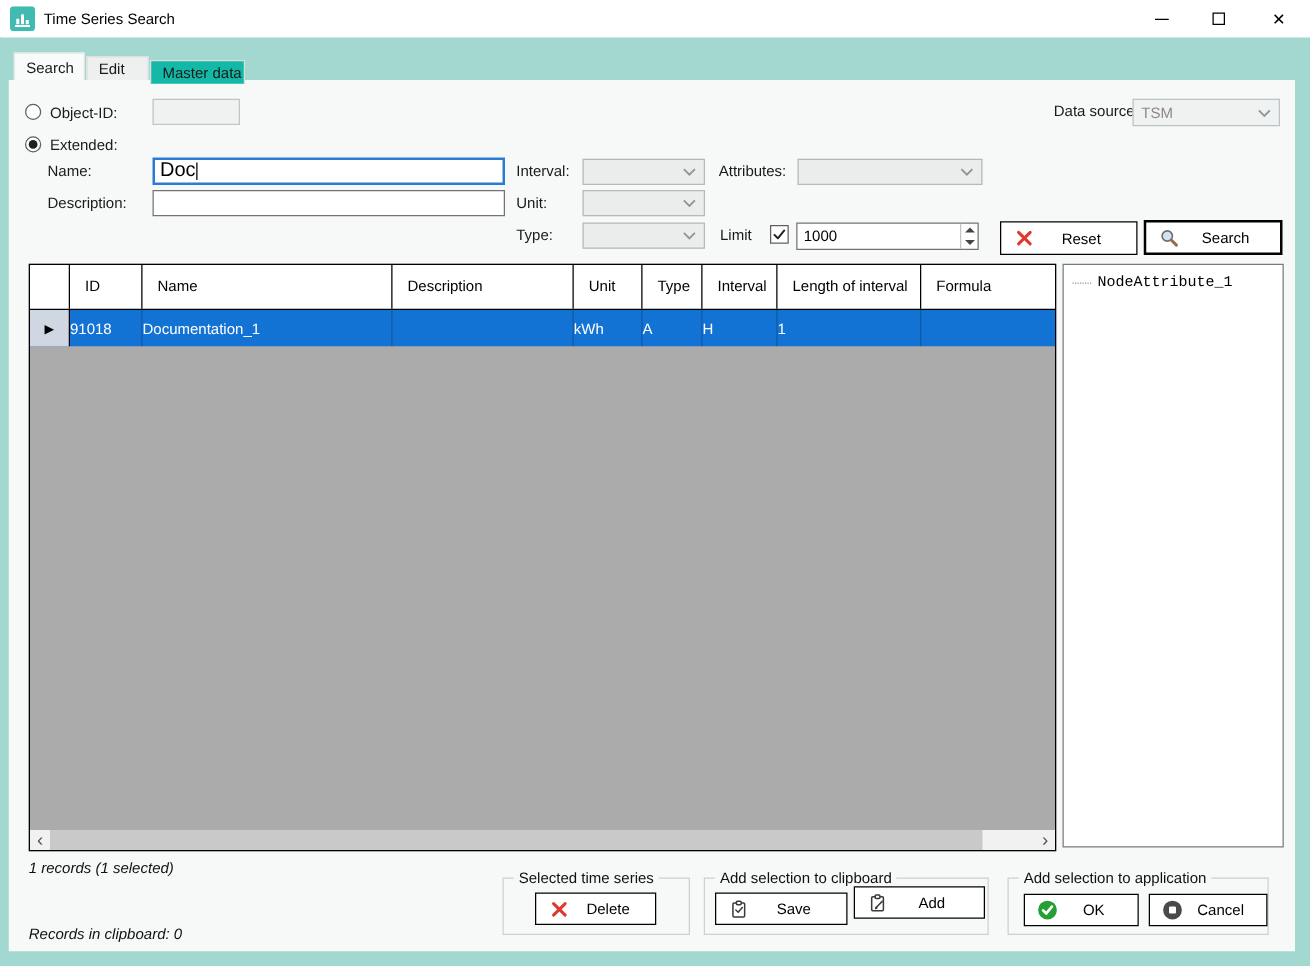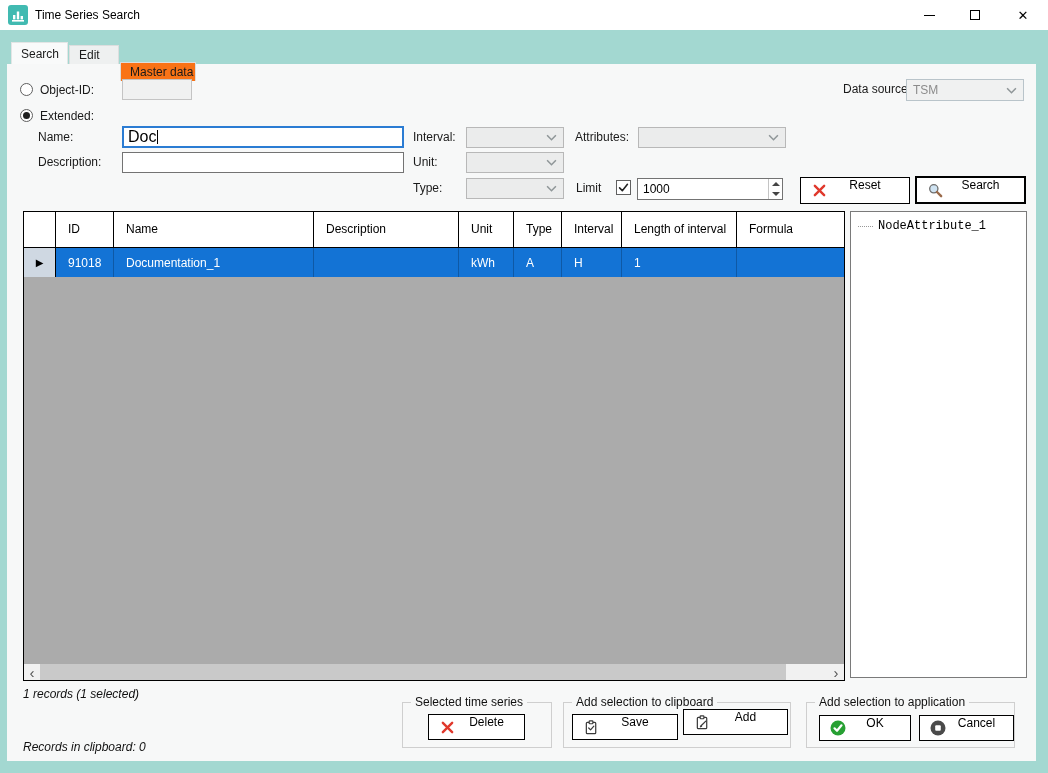--- a/index.html
+++ b/index.html
@@ -17,21 +17,21 @@
   .win-close { font-size: 13px; }
 
   
   .frame { position: absolute; left: 0; top: 30px; width: 1048px; height: 743px; background: #a3d8d1; }
   .content { position: absolute; left: 7px; top: 64px; width: 1029px; height: 697px; background: #f7f8f8; }
 
   
   .tab { position: absolute; font-size: 12px; color: #1a1a1a; display: flex; align-items: center; padding-left: 9px; }
   .tab-active { left: 11px; top: 42px; width: 57px; height: 22px; background: #f9fafa; border: 1px solid #e3e5e5; border-bottom: none; }
   .tab-edit { left: 69px; top: 45px; width: 50px; height: 19px; background: #eef0f0; border: 1px solid #dcdede; border-bottom: none; text-align: center; }
-  .tab-master { left: 120px; top: 62px; width: 76px; height: 19px; background: #f97316; border: 1px solid #dcdede; border-bottom: none; }
+  .tab-master { left: 120px; top: 48px; width: 76px; height: 19px; background: #14b8a6; border: 1px solid #dcdede; border-bottom: none; }
 
   
   .label { position: absolute; height: 20px; line-height: 20px; font-size: 12px; color: #1a1a1a; white-space: nowrap; }
   .radio { position: absolute; width: 13px; height: 13px; border: 1px solid #5f5f5f; border-radius: 50%; background: #fff; }
   .radio.checked::after { content: ""; position: absolute; inset: 2px; background: #1f1f1f; border-radius: 50%; }
   .tbox { position: absolute; background: #fff; border: 1px solid #737373; font-size: 16px; display: flex; align-items: center; padding: 0 4px; color: #000; }
   .tbox.disabled { background: #f0f1f1; border-color: #c4c4c4; }
   .tbox.focused { border: 2px solid #2b7cd3; }
   .caret { display: inline-block; width: 1px; height: 14px; background: #000; margin-left: 1px; }
   .combo { position: absolute; background: #ebecec; border: 1px solid #b8b8b8; display: flex; align-items: center; justify-content: space-between; padding: 0 6px; font-size: 12px; color: #8b8b8b; }
@@ -40,31 +40,31 @@
   .checkbox { position: absolute; width: 15px; height: 15px; border: 1px solid #606060; background: #fff; display: flex; align-items: center; justify-content: center; }
   .checkbox svg { width: 11px; height: 11px; stroke: #222; stroke-width: 2; fill: none; }
   .spinner { position: absolute; background: #fff; border: 1px solid #737373; display: flex; font-size: 12px; }
   .spin-text { flex: 1; display: flex; align-items: center; padding-left: 5px; color: #000; }
   .spin-btns { width: 14px; border-left: 1px solid #c4c4c4; display: flex; flex-direction: column; }
   .spin-up, .spin-down { flex: 1; display: flex; align-items: center; justify-content: center; }
   .tri-up { width: 0; height: 0; border-left: 4px solid transparent; border-right: 4px solid transparent; border-bottom: 4px solid #444; }
   .tri-down { width: 0; height: 0; border-left: 4px solid transparent; border-right: 4px solid transparent; border-top: 4px solid #444; }
 
   
-  .btn { position: absolute; background: #fff; border: 1px solid #000; font-size: 12px; font-family: inherit; color: #000; padding-left: 20px; display: flex; align-items: flex-start; justify-content: center; }
+  .btn { position: absolute; background: #fff; border: 1px solid #000; font-size: 12px; font-family: inherit; color: #000; padding-left: 20px; display: flex; align-items: center; justify-content: center; }
   .btn.default { border-width: 2px; }
   .bicon { position: absolute; left: 10px; top: 50%; transform: translateY(-50%); width: 16px; height: 16px; display: flex; align-items: center; justify-content: center; }
 
   
   .grid { position: absolute; left: 23px; top: 211px; width: 822px; height: 470px; border: 1px solid #000; background: #ababab; display: flex; flex-direction: column; }
   .grid-header { flex: 0 0 36px; display: flex; background: #fff; border-bottom: 1px solid #000; }
   .gh { border-right: 1px solid #000; display: flex; align-items: center; padding-left: 12px; font-size: 12px; line-height: 1.15; color: #000; text-align: right; }
   .gh:last-child { border-right: none; }
   .grid-row { flex: 0 0 29px; display: flex; background: #1373d5; color: #fff; font-size: 12px; }
-  .gc { display: flex; align-items: center; padding-left: 12px; border-right: 1px solid rgba(0,0,0,0.22); overflow: hidden; white-space: nowrap; }
+  .gc { display: flex; align-items: center; border-right: 1px solid rgba(0,0,0,0.22); overflow: hidden; white-space: nowrap; }
   .gc:last-child { border-right: none; }
   .gc.selcell { background: #cfd8e2; color: #000; justify-content: center; padding-left: 0; border-right: 1px solid #000; font-size: 10px; }
   .grid-empty { flex: 1 1 auto; }
   .hscroll { flex: 0 0 16px; display: flex; background: #f1f1f1; }
   .sb-arrow { width: 16px; display: flex; align-items: center; justify-content: center; color: #555; font-size: 15px; line-height: 1; }
   .sb-track { flex: 1; position: relative; background: #f1f1f1; }
   .sb-thumb { position: absolute; left: 0; top: 0; bottom: 0; width: 746px; background: #c9c9c9; }
 
   
   .tree { position: absolute; left: 850px; top: 211px; width: 177px; height: 467px; background: #fff; border: 1px solid #7a7a7a; }

